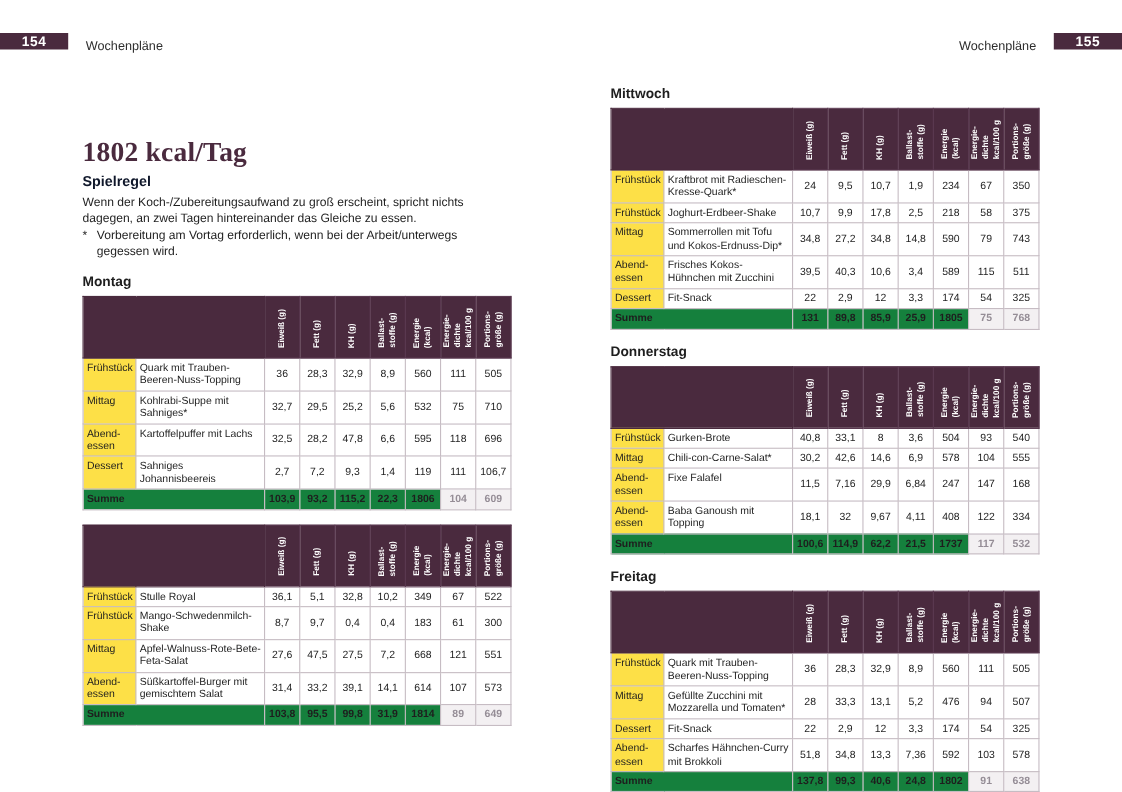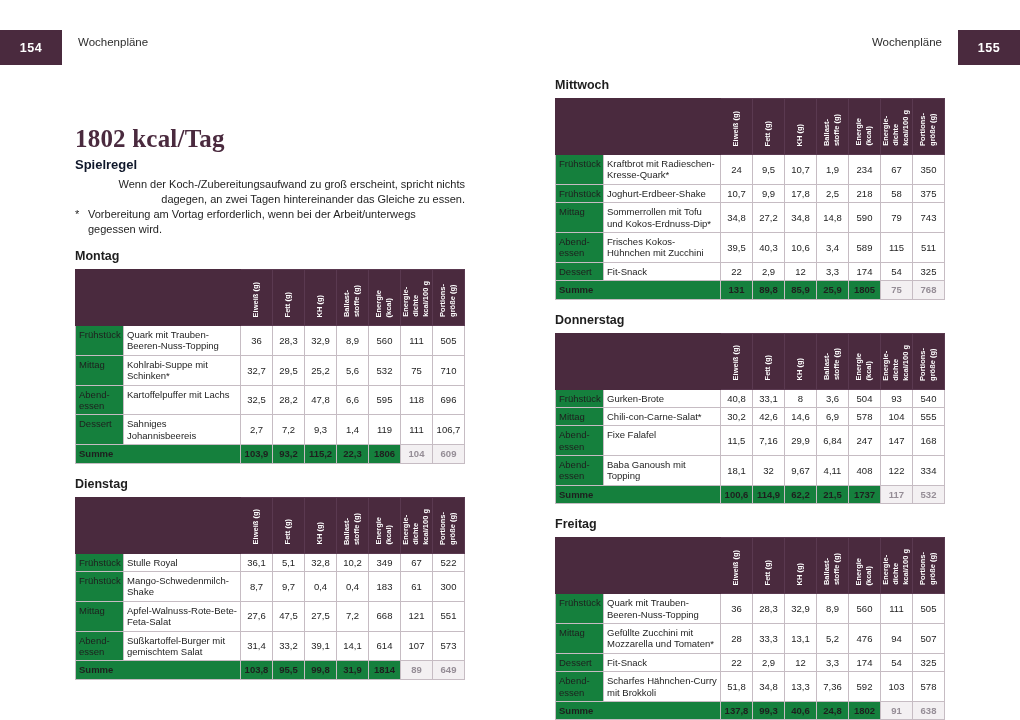--- a/index.html
+++ b/index.html
@@ -1,52 +1,52 @@
 <!DOCTYPE html>
 <html><head>
 <meta charset="utf-8">
 <style>
   * { margin:0; padding:0; box-sizing:border-box; }
   html,body { width:1020px; height:720px; overflow:hidden; }
   body { font-family:"Liberation Sans", sans-serif; background:#ffffff; color:#1e1e1e; position:relative; }
   .spread { position:absolute; inset:0; background:#fff; }
 
-  .corner-box { position:absolute; top:30px; width:62px; height:35px; background:#4a2a3e; color:#fff;
+  .corner-box { position:absolute; top:30px; width:62px; height:15px; background:#4a2a3e; color:#fff;
     font-size:12.5px; font-weight:bold; display:flex; align-items:center; justify-content:center; letter-spacing:.5px; }
   .corner-box.left { left:0; }
   .corner-box.right { right:0;text-align:right; }
   .running-title { position:absolute; top:36px; font-size:11.5px; color:#2d2d2d; }
   .running-title.left { left:78px; }
   .running-title.right { right:78px; }
 
   .page-col { position:absolute; width:390px; }
   .page-col.left  { left:75px;  top:90px; }
   .page-col.right { left:555px; top:78px; }
 
   .main-title { font-family:"Liberation Serif", serif; font-weight:700; color:#4a2a3e;
     font-size:25px; line-height:1.3; letter-spacing:.2px; }
   .spielregel { margin-top:2px; color:#0f172a; font-weight:700; font-size:13px; }
-  .intro-par { margin-top:5px; font-size:11px; line-height:1.32; color:#1e1e1e;text-align:right; }
+  .intro-par { margin-top:5px; font-size:11px; line-height:1.32; color:#1e1e1e; }
   .footnote { margin-top:1px; font-size:11px; line-height:1.32; display:flex; }
   .footnote .star { width:13px; flex:none; }
 
   .day-section { margin-top:13px; }
   .day-section.first { }
   .day-title { font-size:12.5px; font-weight:700; color:#1e1e1e; margin-bottom:6px; }
 
   table.meal { width:100%; border-collapse:collapse; table-layout:fixed; }
   table.meal col.c-meal { width:48px; }
   table.meal col.c-dish { width:117px; }
   thead th { background:#4a2a3e; height:56px; vertical-align:bottom; text-align:center;
     border:1px solid #5a3950; padding-bottom:4px; }
   thead th.corner { border-color:#4a2a3e; }
   .rot { writing-mode:vertical-rl; transform:rotate(180deg); display:inline-block; color:#fff;
     font-size:7.5px; line-height:1.35; white-space:pre-line; text-align:left; }
   tbody td { border:1px solid #c6bcc3; font-size:9.5px; line-height:1.2; padding:3px; vertical-align:top; background:#fff; }
-  td.meal-cell { background:#15803d; white-space:pre-line; }
+  td.meal-cell { background:#fde047; white-space:pre-line; }
   td.val-cell { text-align:center; vertical-align:middle; padding:3px 1px; }
   tr.summe td { background:#15803d; font-weight:700; }
   tr.summe td.dim { background:#f3f0f2; color:#958d96; }
 </style>
 </head>
 <body>
 
 <div class="spread">
 
   <div class="corner-box left">154</div>
@@ -105,21 +105,21 @@
                 <td class="val-cell">36</td>
                 <td class="val-cell">28,3</td>
                 <td class="val-cell">32,9</td>
                 <td class="val-cell">8,9</td>
                 <td class="val-cell">560</td>
                 <td class="val-cell">111</td>
                 <td class="val-cell">505</td>
               </tr>
               <tr>
                 <td class="meal-cell">Mittag</td>
-                <td class="dish-cell">Kohlrabi-Suppe mit Schinken*</td>
+                <td class="dish-cell">Kohlrabi-Suppe mit Sahniges*</td>
                 <td class="val-cell">32,7</td>
                 <td class="val-cell">29,5</td>
                 <td class="val-cell">25,2</td>
                 <td class="val-cell">5,6</td>
                 <td class="val-cell">532</td>
                 <td class="val-cell">75</td>
                 <td class="val-cell">710</td>
               </tr>
               <tr>
                 <td class="meal-cell">Abend-
@@ -153,21 +153,20 @@
                 <td class="val-cell">1806</td>
                 <td class="val-cell dim">104</td>
                 <td class="val-cell dim">609</td>
               </tr>
             </tbody>
           </table>
         </div>
     </section>
 
     <section class="day-section">
-      <h3 class="day-title">Dienstag</h3>
       <div>
           <table class="meal">
             <colgroup>
               <col class="c-meal">
               <col class="c-dish">
               <col>
               <col>
               <col>
               <col>
               <col>

